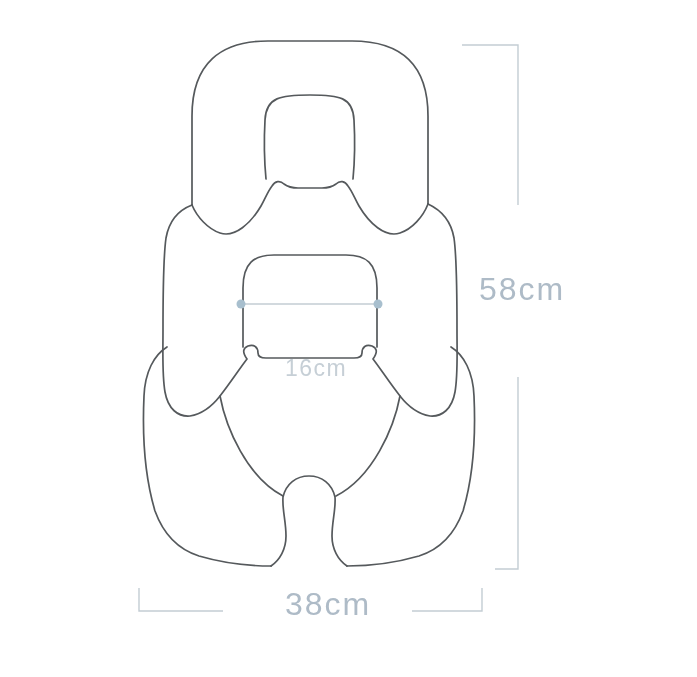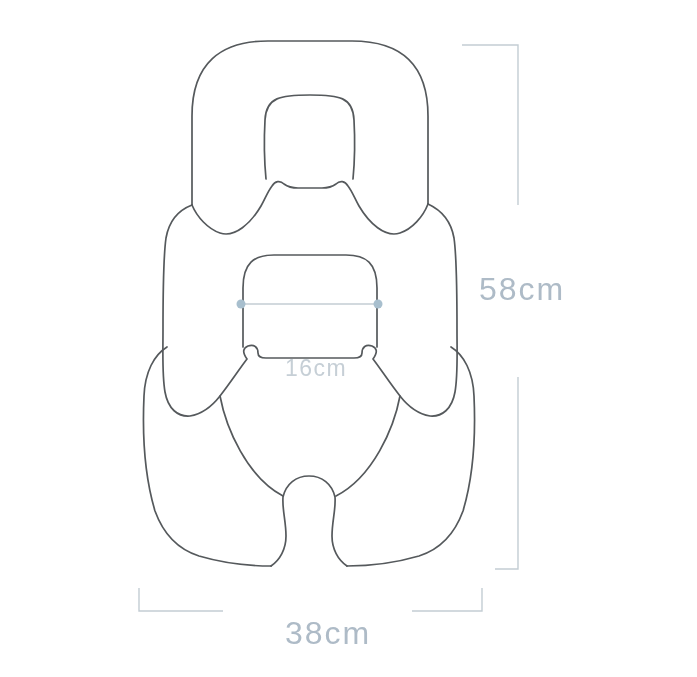--- a/index.html
+++ b/index.html
@@ -50,21 +50,21 @@
     font-size: 32px;
     letter-spacing: 2px;
     color: var(--color-label-large, #aebbc7);
   }
   .dim-label.small {
     font-size: 23px;
     letter-spacing: 1.5px;
     color: var(--color-label-small, #c6cfd6);
   }
   #label-height { left: 522px; top: 289px; }
-  #label-width  { left: 328px; top: 633px; }
+  #label-width  { left: 328px; top: 604px; }
   #label-inner  { left: 316px; top: 324px; margin-top: 44px; }
 </style>
 </head>
 <body>
 
 <div class="stage">
 
   <svg class="lineart" width="697" height="677" viewBox="0 0 697 677" aria-hidden="true">
 
     <path class="outline" d="M 192 205 L 192 116 C 192 63 221 41 268 41 L 352 41 C 399 41 428 63 428 116 L 428 204"></path>

